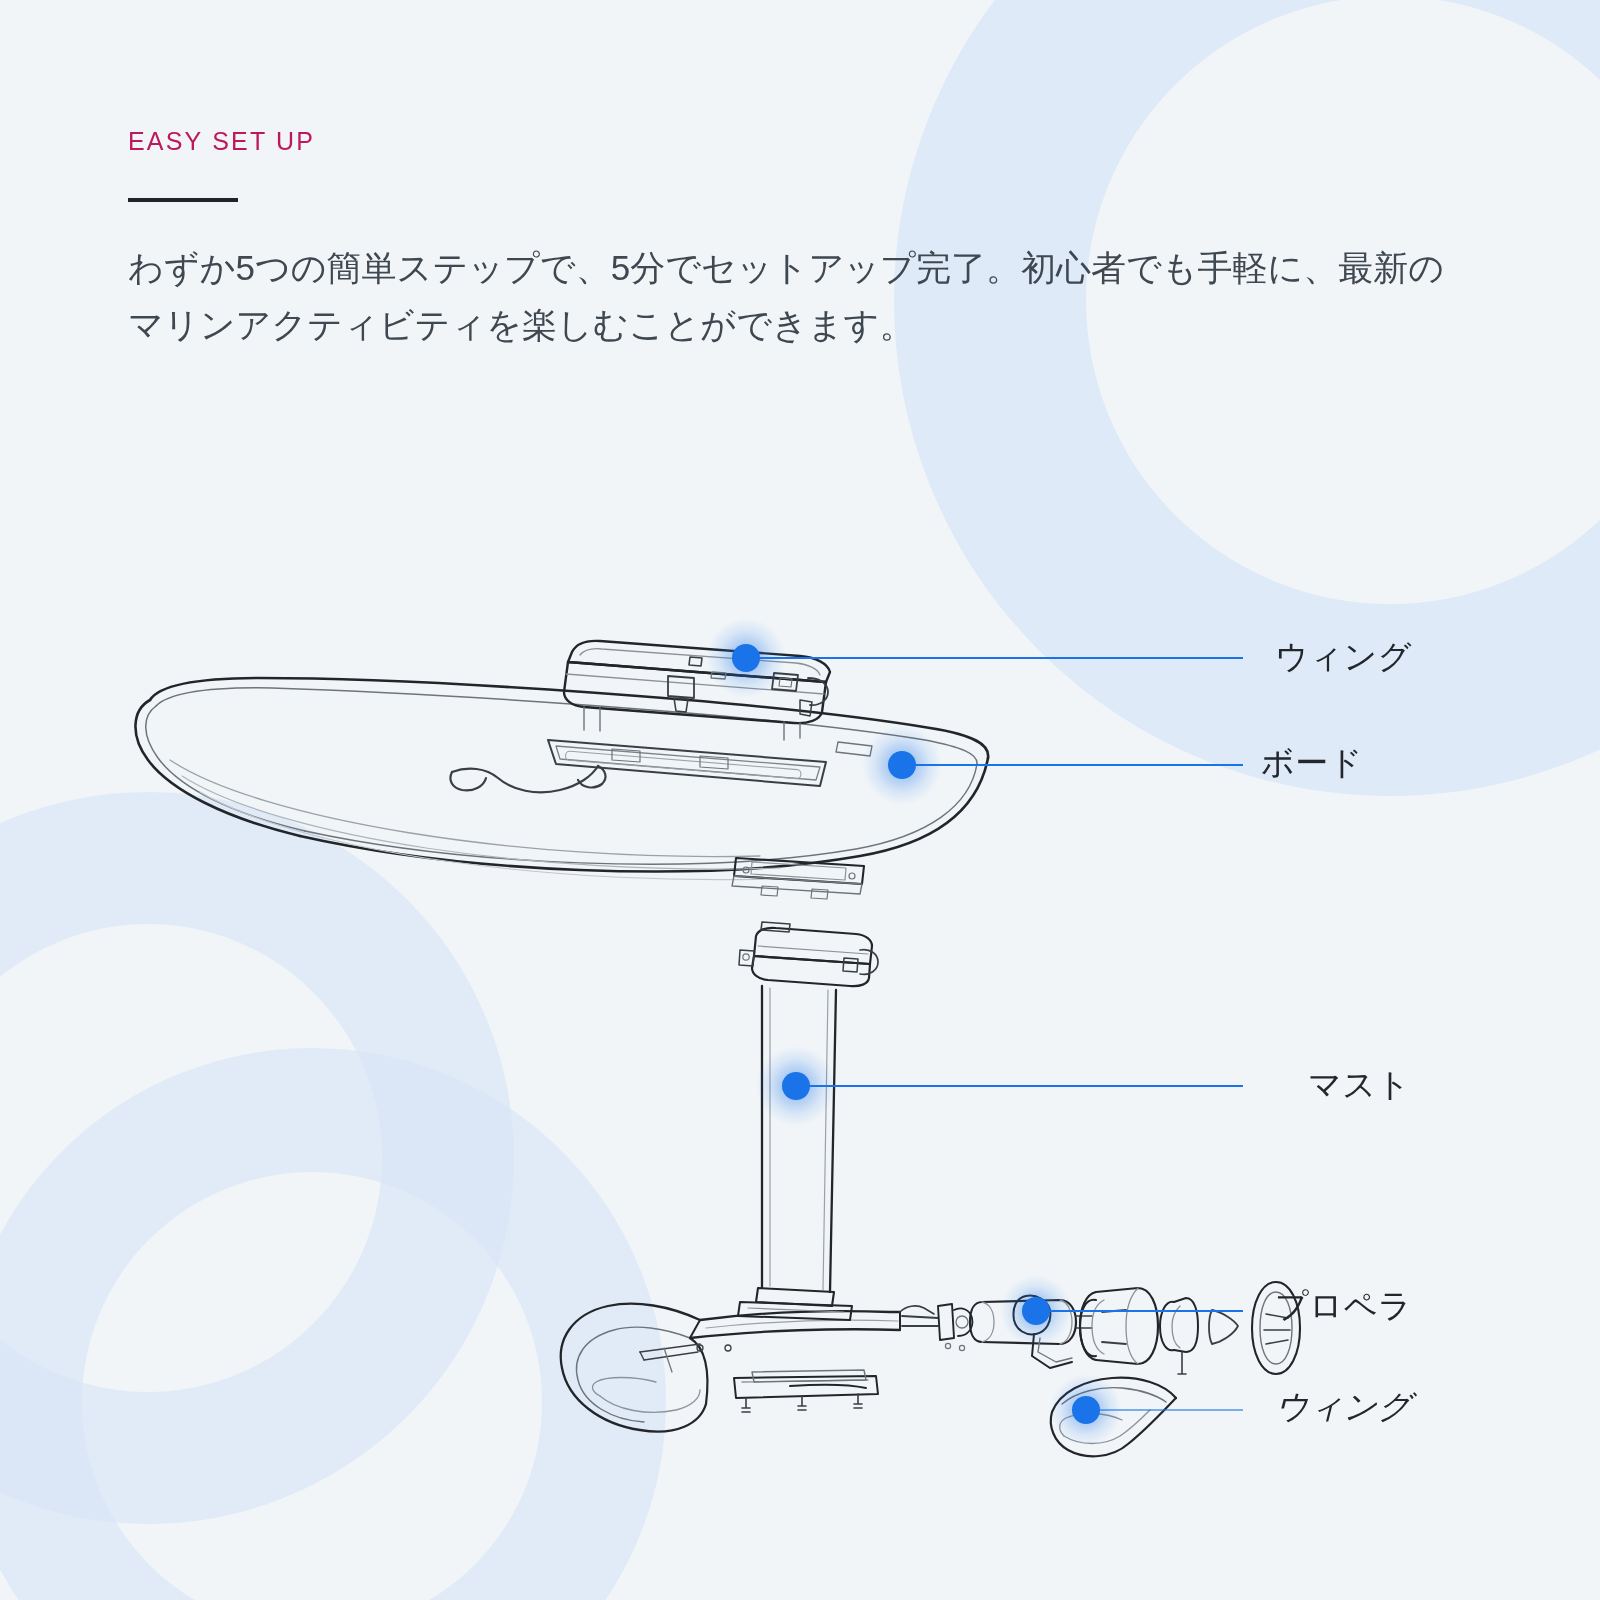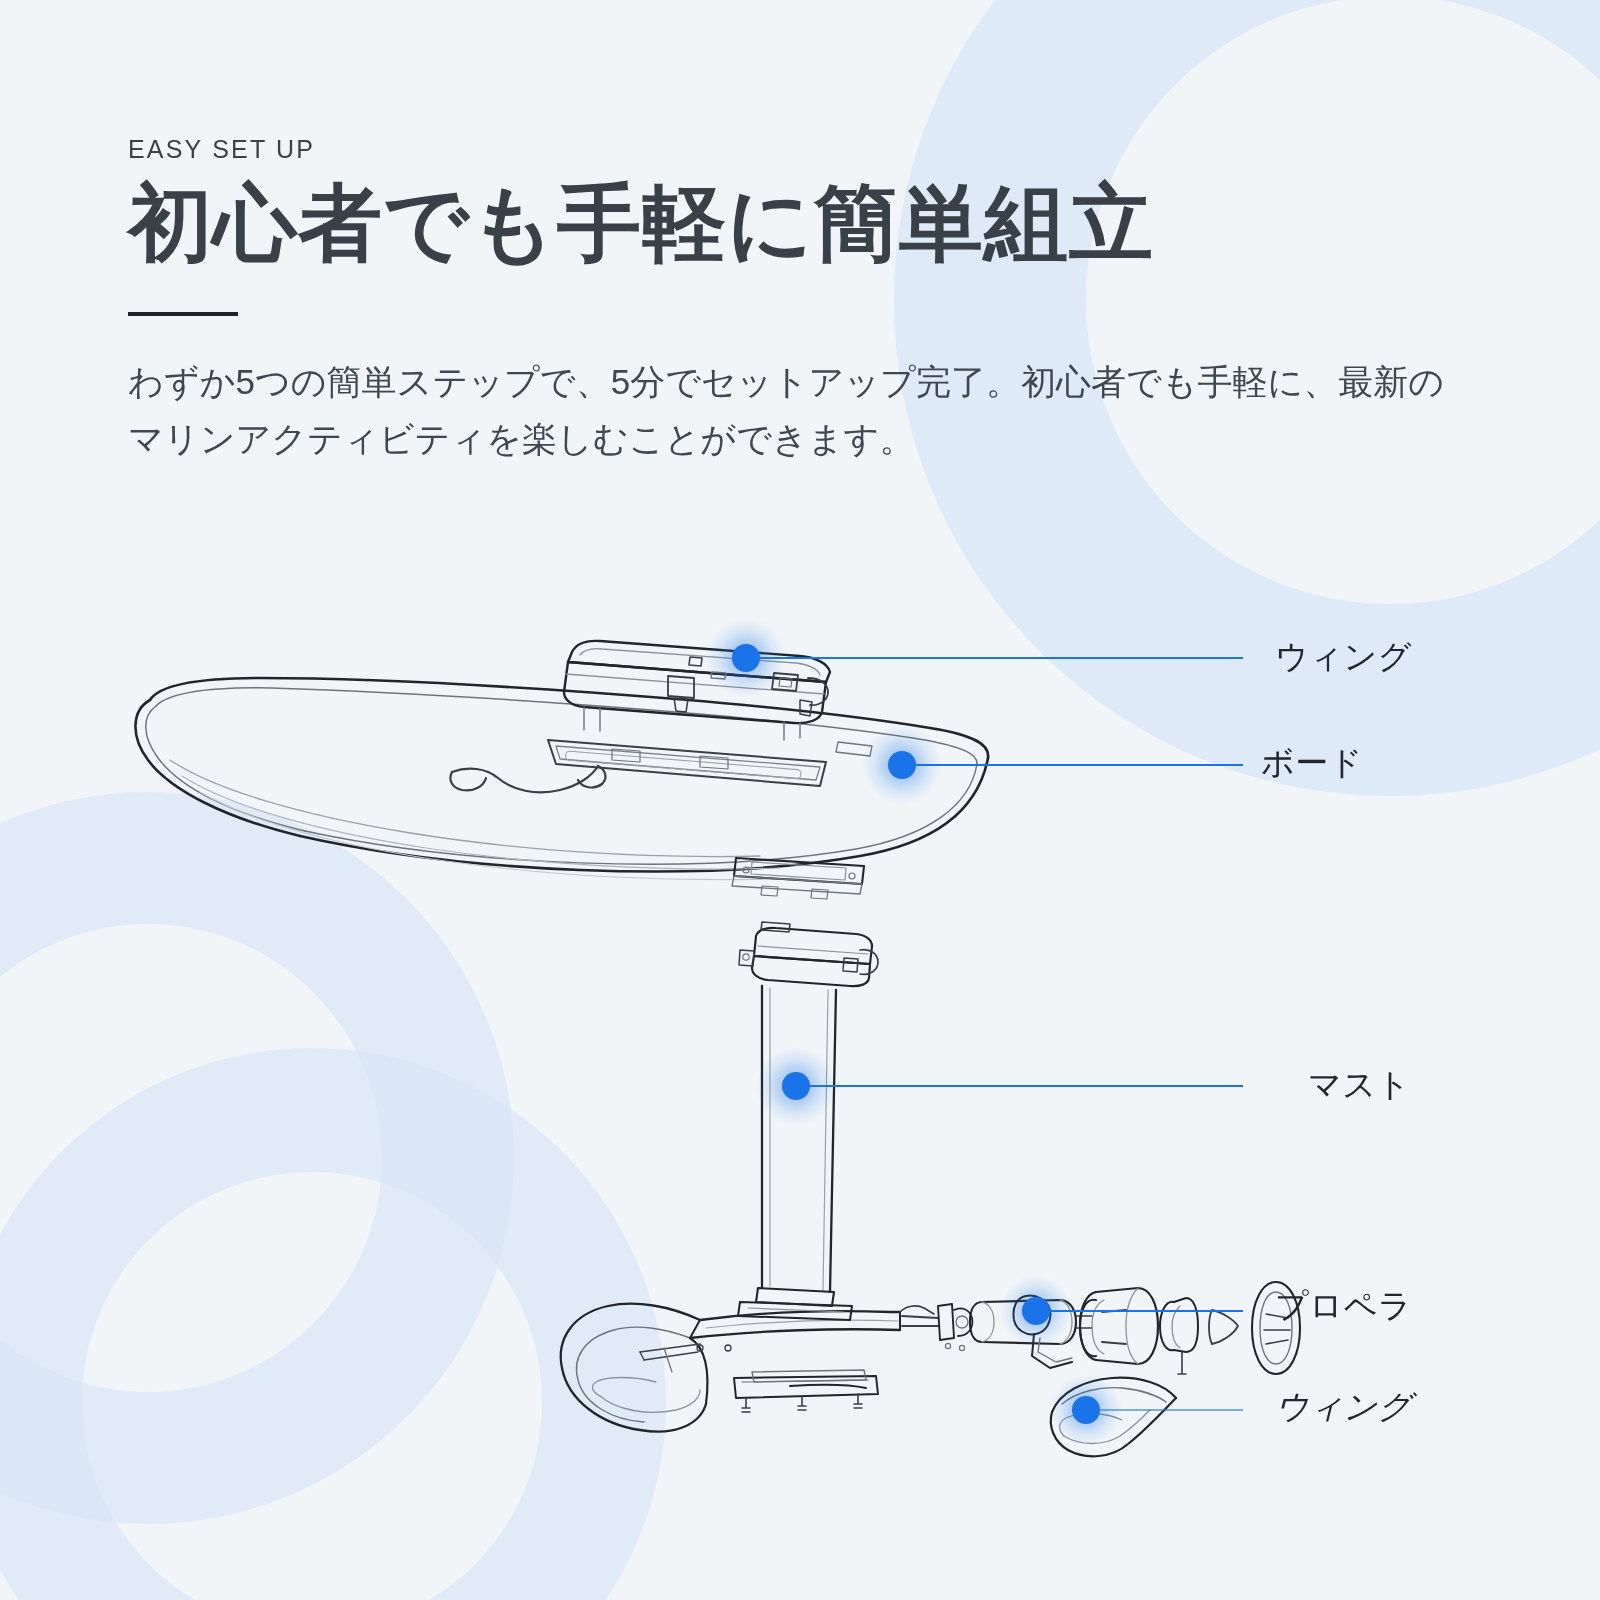--- a/index.html
+++ b/index.html
@@ -34,23 +34,23 @@
   
   .header {
     position: absolute;
     left: 128px;
     top: 122px;
     width: 1340px;
   }
   .eyebrow {
     font-size: 25px;
     letter-spacing: 2.2px;
-    color: #404040;
+    color: #be185d;
     font-weight: 400;
-    margin: 12px 0 12px 0;
+    margin: 4px 0 12px 0;
     line-height: 1.2;
   }
   .headline {
     font-size: 84px;
     font-weight: 700;
     color: #3a4048;
     margin: 0;
     line-height: 1.12;
     letter-spacing: 1px;
     white-space: nowrap;
@@ -111,21 +111,20 @@
       <circle cx="1390" cy="300" r="400" fill="none" stroke="#d7e5f7" stroke-width="192" opacity="0.75"></circle>
 
       <circle cx="148" cy="1158" r="300" fill="none" stroke="#d7e5f7" stroke-width="132" opacity="0.62"></circle>
 
       <circle cx="312" cy="1402" r="292" fill="none" stroke="#d7e5f7" stroke-width="124" opacity="0.62"></circle>
     </g>
   </svg>
 
   <div class="header">
     <p class="eyebrow">EASY SET UP</p>
-    <h1 class="headline">初心者でも手軽に簡単組立</h1>
     <div class="rule"></div>
     <p class="lede">わずか5つの簡単ステップで、5分でセットアップ完了。初心者でも手軽に、最新のマリンアクティビティを楽しむことができます。</p>
   </div>
 
   <svg class="diagram" viewBox="0 0 1600 1600" width="1600" height="1600">
     <defs>
       <radialGradient id="hotGlow" cx="50%" cy="50%" r="50%">
         <stop offset="0%" stop-color="#1a73e8" stop-opacity="0.55"></stop>
         <stop offset="38%" stop-color="#1a73e8" stop-opacity="0.30"></stop>
         <stop offset="68%" stop-color="#1a73e8" stop-opacity="0.12"></stop>

